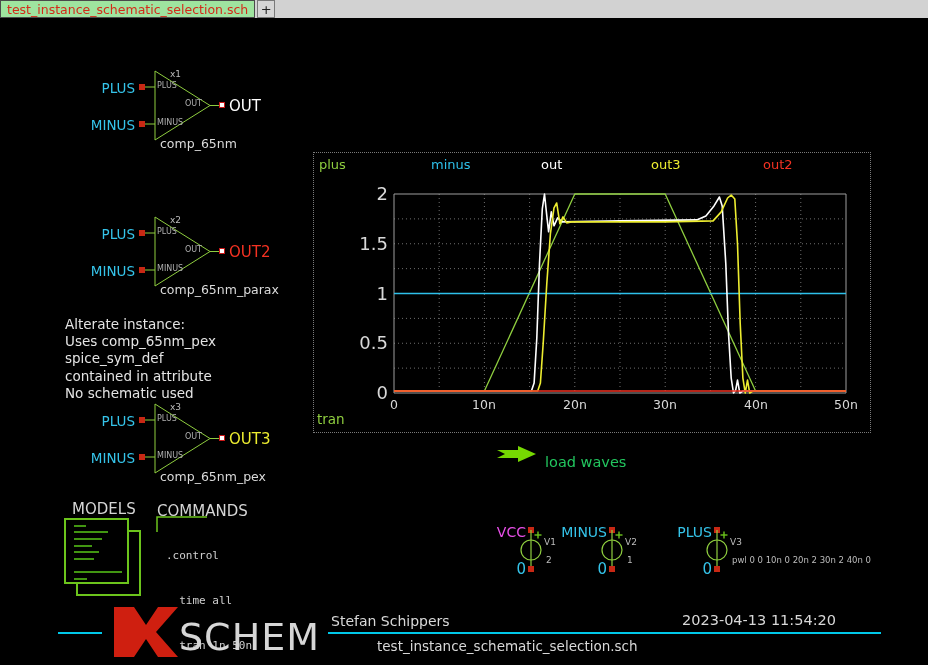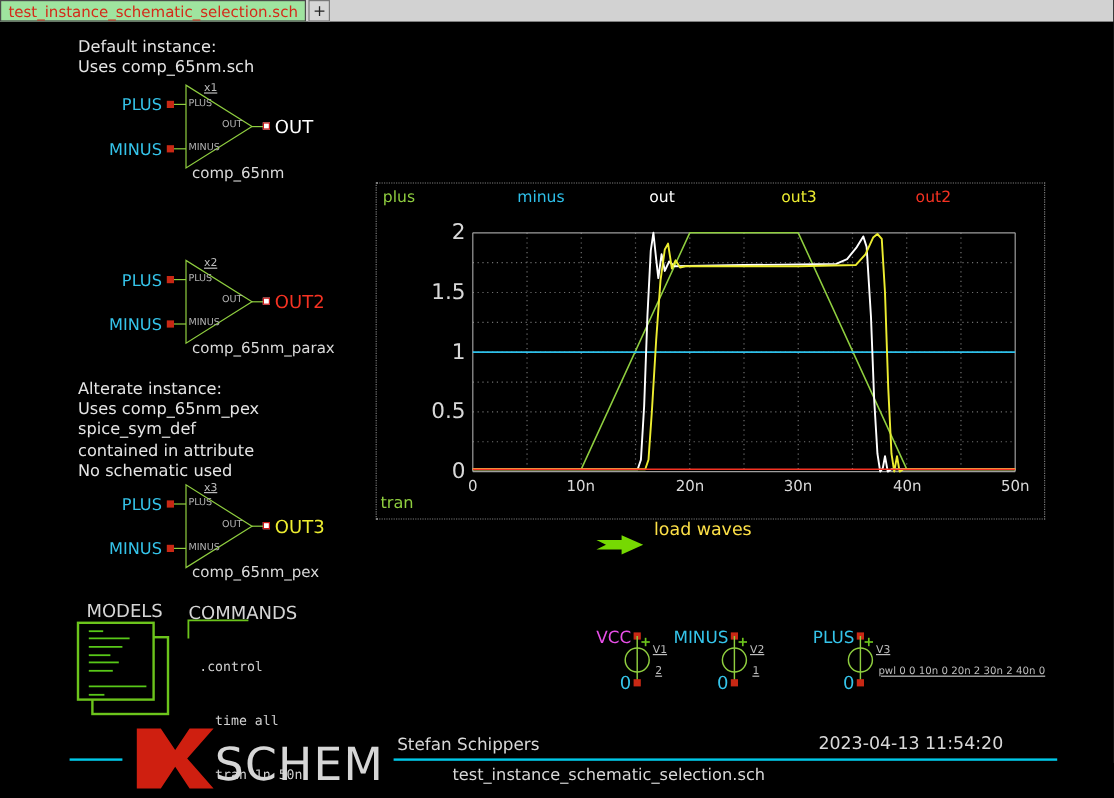--- a/index.html
+++ b/index.html
@@ -13,36 +13,36 @@
   .tab-plus{background:#d6d6d6;border:1px solid #7a7a7a;color:#222;font-size:13px;width:16px;
        margin-left:2px;display:flex;align-items:center;justify-content:center;}
   
   .abs{position:absolute;}
   .desc{color:#e4e4e4;font-size:13.5px;line-height:17.2px;white-space:nowrap;}
   .net{color:#35c4ea;font-size:13.5px;white-space:nowrap;}
   .net.right{text-align:right;}
   .pin{position:absolute;width:6px;height:6px;background:#c82814;}
   .pin.open{background:#fff;border:1.5px solid #c81818;width:4px;height:4px;}
   .tiny{position:absolute;color:#b0b0b0;font-size:8px;white-space:nowrap;}
-  .small{position:absolute;color:#bcbcbc;font-size:9px;white-space:nowrap;text-decoration:underline;}
+  .small{position:absolute;color:#bcbcbc;font-size:9px;white-space:nowrap;}
   .cell-label{position:absolute;color:#dadada;font-size:12.5px;white-space:nowrap;}
   .out-net{position:absolute;font-size:15px;white-space:nowrap;}
   .c-white{color:#ffffff}.c-red{color:#f53222}.c-yellow{color:#eded30}
   .c-magenta{color:#e84fe8}.c-cyan{color:#35c4ea}
   
   .graph{position:absolute;left:313px;top:152px;width:558px;height:281px;
          border:1px dotted #7a7a7a;box-sizing:border-box;}
   .legend-item{position:absolute;top:4px;font-size:13px;white-space:nowrap;}
   .ytick{position:absolute;left:28px;width:46px;text-align:right;color:#d8d8d8;
          font-size:18px;line-height:22px;height:22px;}
   .xtick{position:absolute;top:244px;width:44px;margin-left:-22px;text-align:center;
          color:#d8d8d8;font-size:12.5px;}
   .xlabel{position:absolute;left:3px;top:258px;color:#8fce3f;font-size:13.5px;}
   
-  .launcher-label{position:absolute;left:545px;top:434px;color:#fde047;font-size:14.5px;}
+  .launcher-label{position:absolute;left:545px;top:454px;color:#22c55e;font-size:14.5px;}
   
   .box-label{position:absolute;color:#d5d5d5;font-size:15px;white-space:nowrap;}
   .code{position:absolute;left:166px;top:518px;color:#d0d0d0;font-size:11px;
         line-height:15px;font-family:"DejaVu Sans Mono",monospace;white-space:pre;}
   
   .cyanline{position:absolute;height:2px;background:#00c8e8;}
   .logo-text{position:absolute;left:179px;top:610px;color:#d6d6d6;font-size:38px;
              line-height:54px;letter-spacing:1px;}
   .tb-text{position:absolute;color:#d8d8d8;font-size:14px;white-space:nowrap;}
   svg{position:absolute;overflow:visible;}
@@ -52,24 +52,20 @@
 
 <div class="screen">
 
   <div class="tabbar">
     <div class="tab">
       <span>test_instance_schematic_selection.sch</span>
     </div>
     <div class="tab-plus">+</div>
   </div>
 
-  <div class="abs desc" style="left:65px;top:31px">
-    <div>Default instance:</div>
-    <div>Uses comp_65nm.sch</div>
-  </div>
   <div class="abs desc" style="left:65px;top:316px">
     <div>Alterate instance:</div>
     <div>Uses comp_65nm_pex</div>
     <div>spice_sym_def</div>
     <div>contained in attribute</div>
     <div>No schematic used</div>
   </div>
 
   <div class="abs comp" style="left:90px;top:68px;width:200px;height:86px">
     <div class="abs net right" style="left:0;top:12px;width:45px">PLUS</div>

